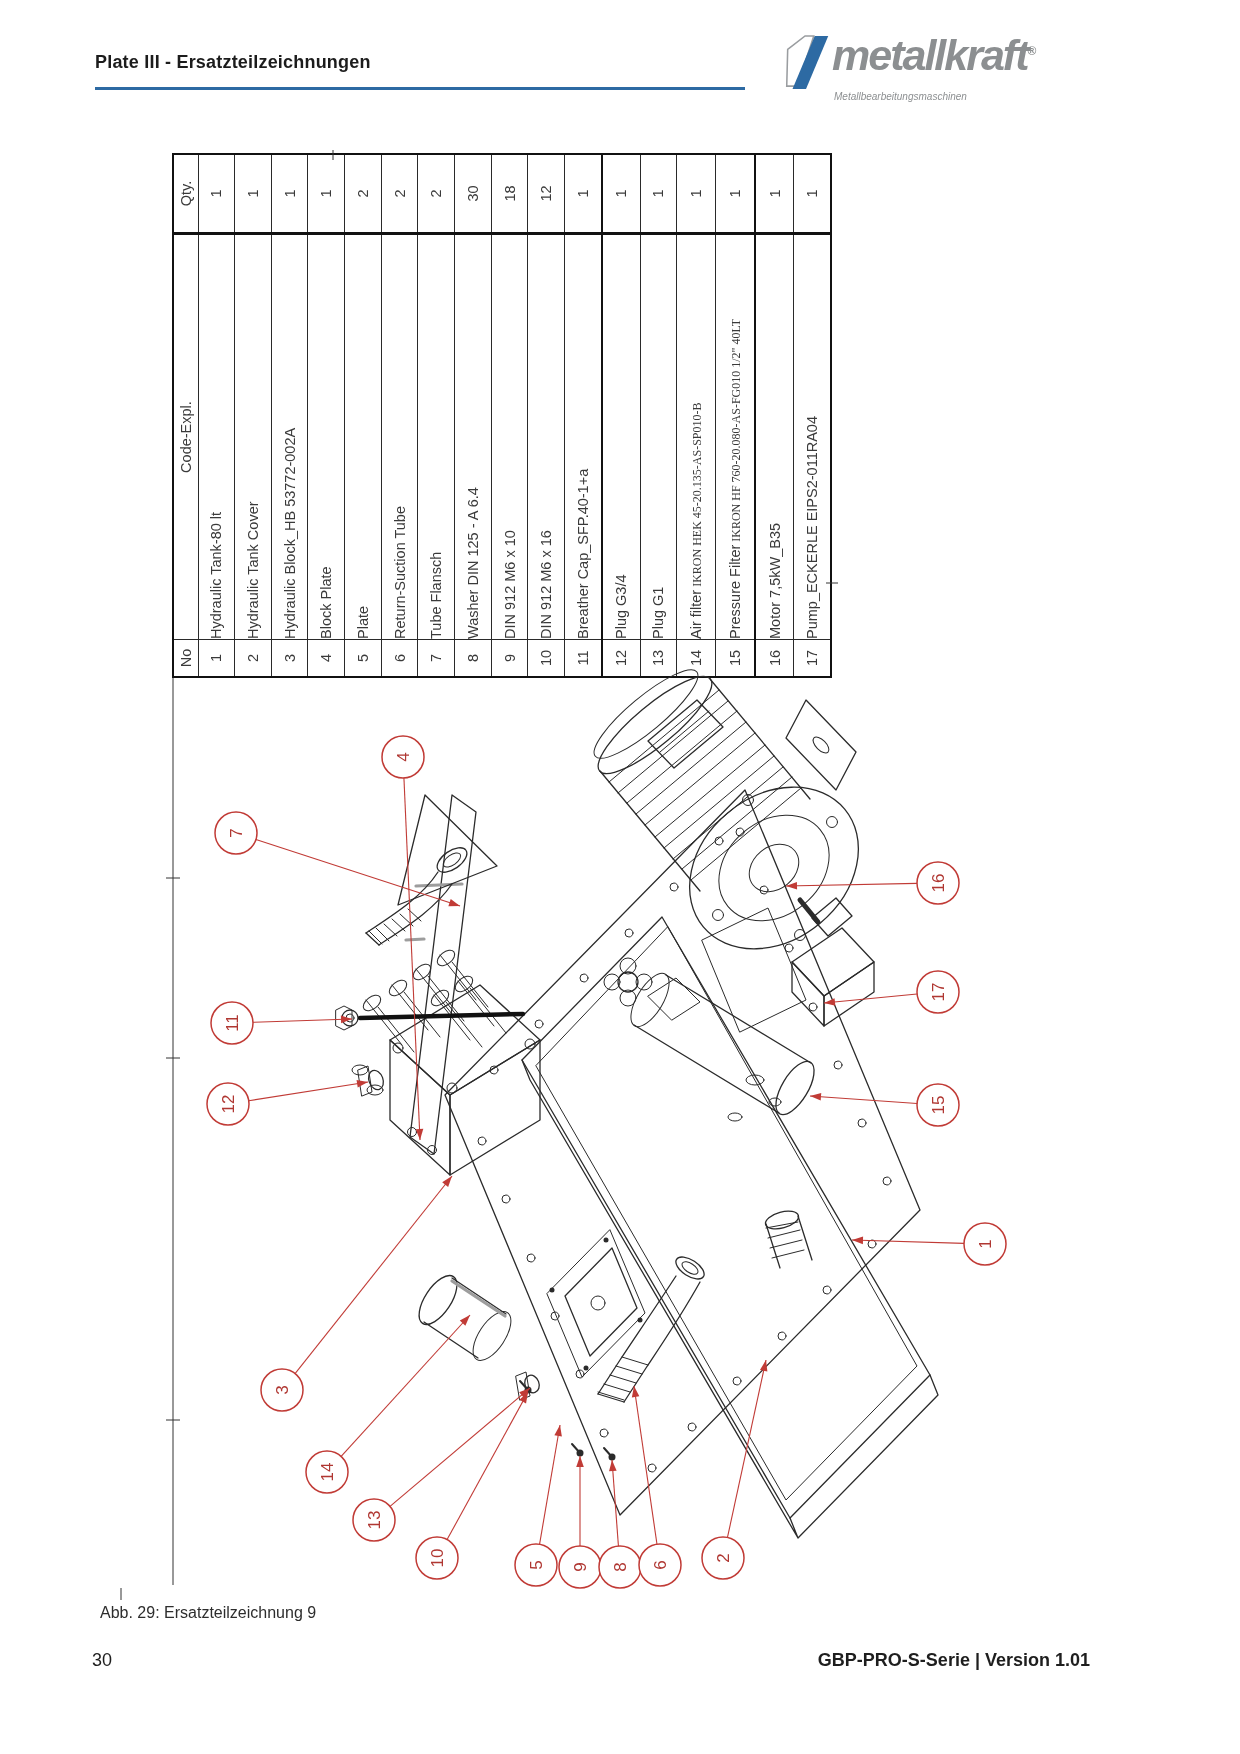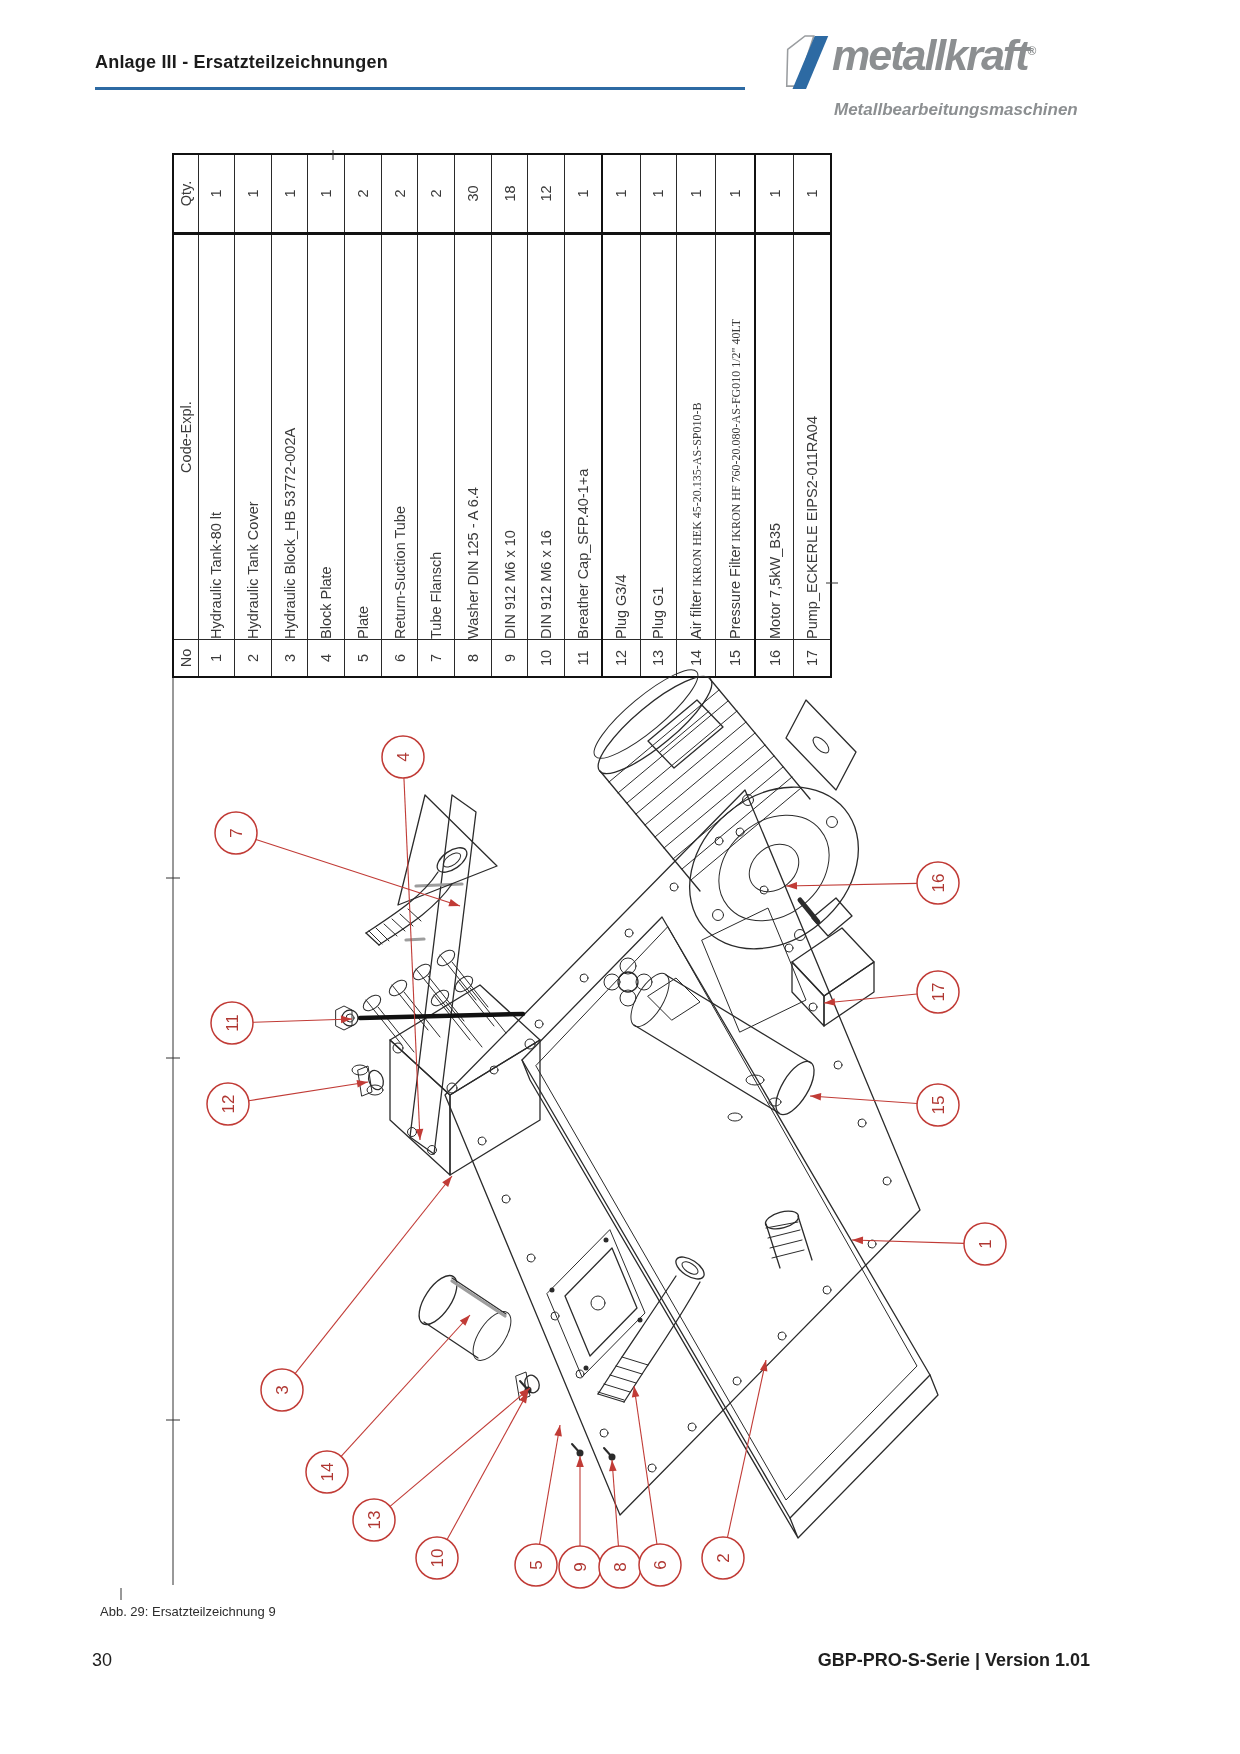--- a/index.html
+++ b/index.html
@@ -9,21 +9,21 @@
   
   .page-title{position:absolute;left:95px;top:52px;font-size:18px;font-weight:bold;
               color:#1c1c1c;letter-spacing:.2px;}
   .title-rule{position:absolute;left:95px;top:87px;width:650px;height:3px;background:#2d6aa3;}
   .logo{position:absolute;top:34px;right:146px;width:310px;}
   .logo-row{display:flex;align-items:flex-start;}
   .logo-mark{width:46px;height:56px;margin-right:2px;}
   .logo-brand{font-size:43px;font-weight:bold;font-style:italic;color:#8c8f91;
               letter-spacing:-2px;line-height:1;}
   .logo-reg{font-size:12px;font-weight:bold;font-style:normal;color:#8c8f91;vertical-align:super;}
-  .logo-tag{font-size:17px;font-style:italic;color:#8c8f91;margin-top:10px;padding-left:50px;font-weight:bold;}
+  .logo-tag{font-size:10px;font-style:italic;color:#8c8f91;margin-top:1px;padding-left:50px;}
 
   
   .table-anchor{position:absolute;left:172px;top:161px;width:661px;height:517px;}
   .table-rot{width:517px;height:660px;transform-origin:0 0;
              transform:rotate(-90deg) translateX(-517px);}
   table.parts{width:517px;height:660px;border-collapse:collapse;table-layout:fixed;
               border:2px solid #111;}
   table.parts th,table.parts td{border:1px solid #2a2a2a;padding:0;color:#3a3a3a;
               font-weight:normal;overflow:hidden;white-space:nowrap;}
   table.parts thead tr{height:25px;}
@@ -41,28 +41,28 @@
   .gray{stroke:#9d9d9d;stroke-width:3.2;}
   .dot{fill:#2b2b2b;stroke:none;}
   .bolt{stroke:#111;stroke-width:4.5;}
   .frame{stroke:#333;stroke-width:1;}
   .leader{stroke:#c13b36;stroke-width:1.1;fill:none;}
   .arrowhead{fill:#c13b36;stroke:none;}
   .callout-circle{fill:#ffffff;stroke:#c13b36;stroke-width:1.5;}
   .callout-num{fill:#b03732;font-family:"Liberation Sans",sans-serif;font-size:17px;}
 
   
-  .caption{position:absolute;left:100px;top:1604px;font-size:13px;color:#2d2d2d;}
+  .caption{position:absolute;left:100px;top:1604px;font-size:16px;color:#2d2d2d;}
   .footer-page{position:absolute;left:92px;top:1650px;font-size:18px;color:#1e1e1e;}
   .footer-version{position:absolute;right:150px;top:1650px;font-size:18px;font-weight:600;color:#1e1e1e;}
 </style>
 </head>
 <body>
 
-<div class="page-title">Anlage III - Ersatzteilzeichnungen</div>
+<div class="page-title">Plate III - Ersatzteilzeichnungen</div>
 <div class="title-rule"></div>
 
 <div class="logo">
   <div class="logo-row">
     <svg class="logo-mark" viewBox="0 0 46 58">
       <polygon points="3,16 21,2 30,2 13,54 2,54" fill="none" stroke="#9a9da0" stroke-width="1.6"></polygon>
       <polygon points="31,2 45,2 22,57 8,57" fill="#2d6aa3"></polygon>
     </svg>
     <div class="logo-brand"><span>metallkraft</span><span class="logo-reg">®</span></div>
   </div>

